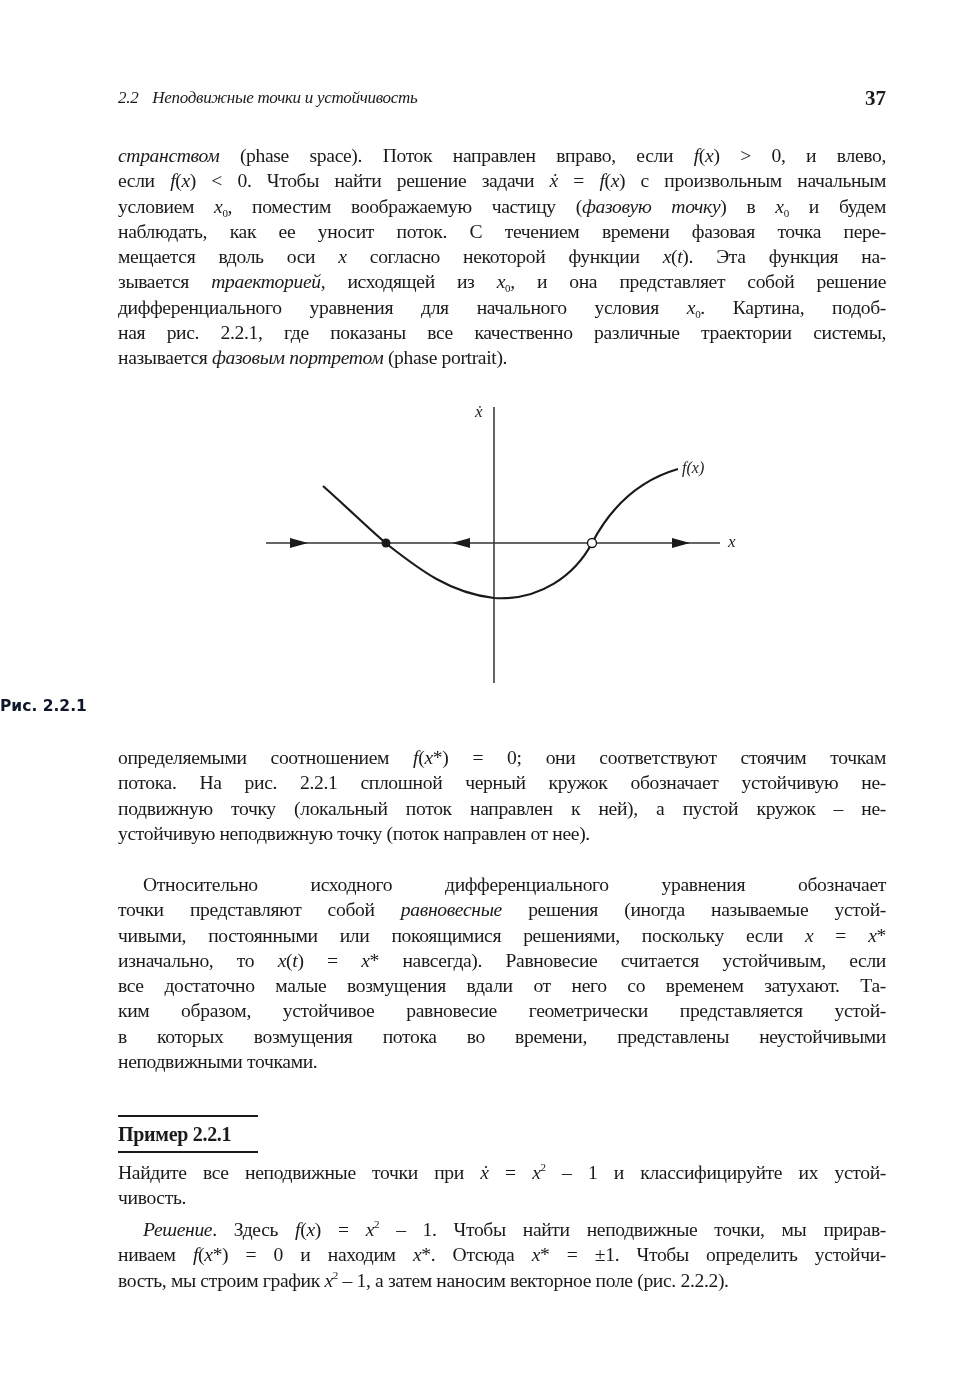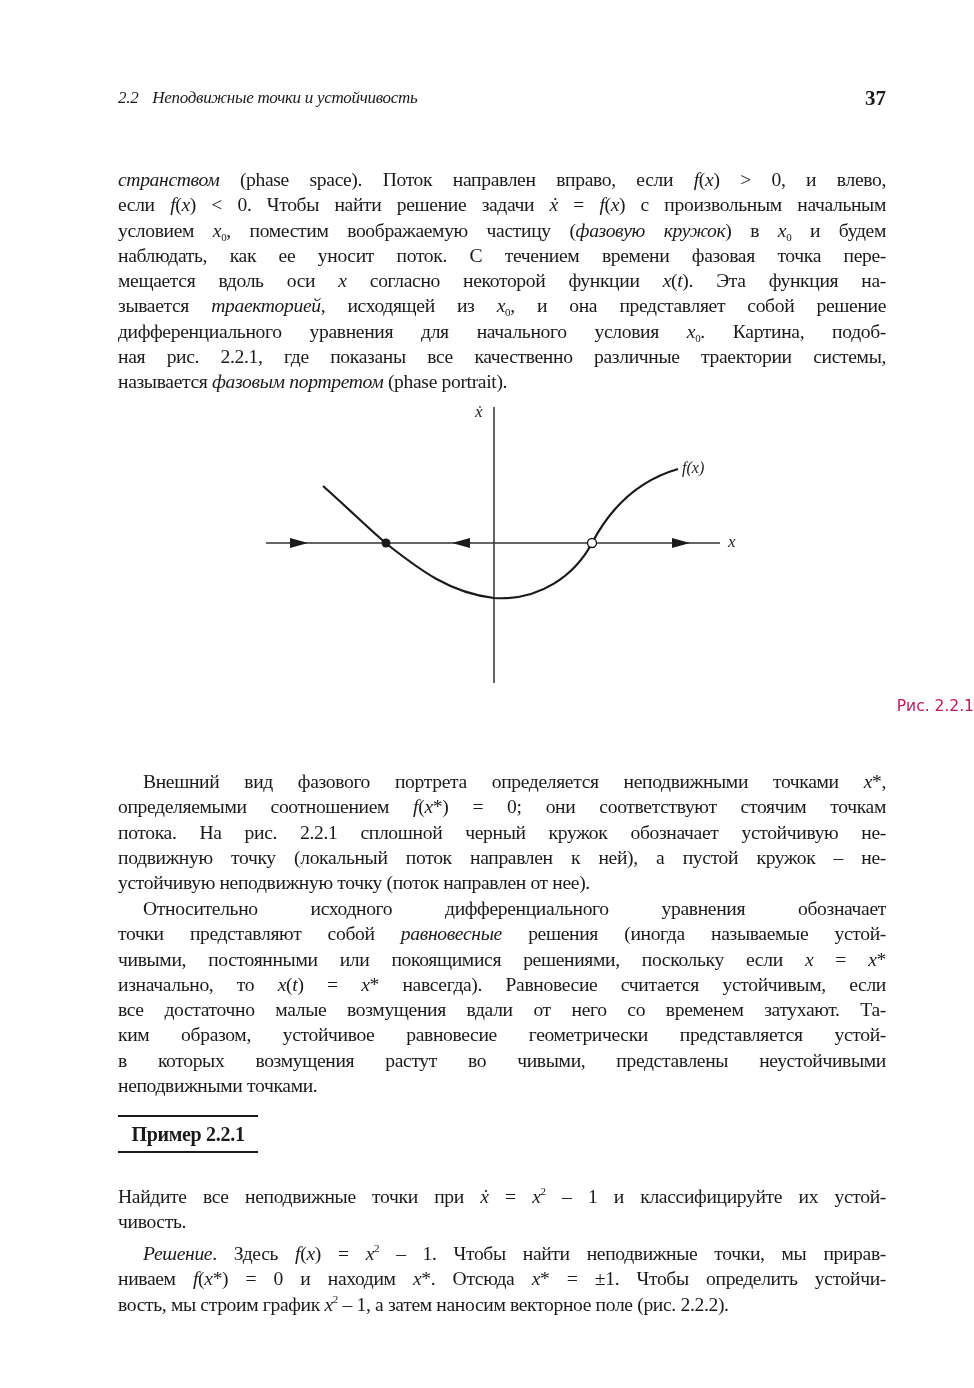--- a/index.html
+++ b/index.html
@@ -3,45 +3,45 @@
 <meta charset="utf-8">
 <style>
   html, body { margin: 0; padding: 0; background: #ffffff; }
   body { width: 974px; height: 1388px; position: relative; overflow: hidden;
          font-family: "Liberation Serif", "DejaVu Serif", serif; color: #1a1a1a; }
   .header { position: absolute; left: 118px; top: 86px; width: 768px; height: 28px; }
   .header .sec { position: absolute; left: 0; top: 2px; font-style: italic; font-size: 17px; letter-spacing: -0.3px; text-align: right; }
   .header .sec .num { margin-right: 14px; }
   .header .pg { position: absolute; right: 0; top: 0; font-size: 21px; font-weight: bold; text-align: center; }
   .text { position: absolute; left: 118px; width: 768px; font-size: 19.6px; line-height: 25.3px;
-          text-align: justify; letter-spacing: -0.35px; margin-top: 24px; }
+          text-align: justify; letter-spacing: -0.35px; }
   .text .line { display: block; text-align: justify; text-align-last: justify; height: 25.3px; white-space: nowrap; overflow: visible; }
   .text .line.last { text-align-last: left; }
   i, .it { font-style: italic; }
   sub { font-size: 11px; vertical-align: -4px; line-height: 0; }
   sup { font-size: 11px; vertical-align: 8px; line-height: 0; }
   .figure { position: absolute; left: 250px; top: 395px; width: 500px; height: 330px; }
-  .caption { position: absolute; left: 0; width: 974px; top: 697px; text-align: right;
-             font-family: "DejaVu Sans", "Liberation Sans", sans-serif; font-weight: normal; font-size: 15.5px; color: #be185d; }
-  .example-head { position: absolute; left: 118px; top: 1115px; width: 140px; text-align: center; }
+  .caption { position: absolute; left: 0; width: 974px; top: 697px; text-align: left;
+             font-family: "DejaVu Sans", "Liberation Sans", sans-serif; font-weight: bold; font-size: 15.5px; color: #0f172a; }
+  .example-head { position: absolute; left: 118px; top: 1115px; width: 140px; }
   .example-head .rule { height: 2px; background: #1a1a1a; }
   .example-head .title { font-weight: bold; font-size: 20px; line-height: 34px; height: 34px; letter-spacing: -0.3px; }
 </style>
 </head>
 <body>
 
 <div class="header">
   <span class="sec"><span class="num">2.2</span><span>Неподвижные точки и устойчивость</span></span>
   <span class="pg">37</span>
 </div>
 
 <div class="text" style="top:143px;">
     <span class="line"><i>странством</i> (phase space). Поток направлен вправо, если <i>f</i>(<i>x</i>) &gt; 0, и влево,</span>
     <span class="line">если <i>f</i>(<i>x</i>) &lt; 0. Чтобы найти решение задачи <i>ẋ</i> = <i>f</i>(<i>x</i>) с произвольным начальным</span>
-    <span class="line">условием <i>x</i><sub>0</sub>, поместим воображаемую частицу (<i>фазовую кружок</i>) в <i>x</i><sub>0</sub> и будем</span>
+    <span class="line">условием <i>x</i><sub>0</sub>, поместим воображаемую частицу (<i>фазовую точку</i>) в <i>x</i><sub>0</sub> и будем</span>
     <span class="line">наблюдать, как ее уносит поток. С течением времени фазовая точка пере-</span>
     <span class="line">мещается вдоль оси <i>x</i> согласно некоторой функции <i>x</i>(<i>t</i>). Эта функция на-</span>
     <span class="line">зывается <i>траекторией</i>, исходящей из <i>x</i><sub>0</sub>, и она представляет собой решение</span>
     <span class="line">дифференциального уравнения для начального условия <i>x</i><sub>0</sub>. Картина, подоб-</span>
     <span class="line">ная рис. 2.2.1, где показаны все качественно различные траектории системы,</span>
     <span class="line last">называется <i>фазовым портретом</i> (phase portrait).</span>
   </div>
 
 <svg class="figure" viewBox="0 0 500 330" width="500" height="330">
 
@@ -59,35 +59,34 @@
   <circle cx="342" cy="148" r="4.5" fill="#ffffff" stroke="#1a1a1a" stroke-width="1.4"></circle>
 
   <text x="225" y="22" font-family="Liberation Serif, serif" font-style="italic" font-size="17" fill="#222">ẋ</text>
   <text x="478" y="152" font-family="Liberation Serif, serif" font-style="italic" font-size="17" fill="#222">x</text>
   <text x="432" y="78" font-family="Liberation Serif, serif" font-style="italic" font-size="16" fill="#222">f(x)</text>
 </svg>
 
 <div class="caption">Рис. 2.2.1</div>
 
 <div class="text" style="top:745px;">
-    <span class="line" style="padding-left: 25px;">Внешний вид фазового портрета определяется неподвижными точками <i>x</i>*,</span>
     <span class="line">определяемыми соотношением <i>f</i>(<i>x</i>*) = 0; они соответствуют стоячим точкам</span>
     <span class="line">потока. На рис. 2.2.1 сплошной черный кружок обозначает устойчивую не-</span>
     <span class="line">подвижную точку (локальный поток направлен к ней), а пустой кружок – не-</span>
     <span class="line last">устойчивую неподвижную точку (поток направлен от нее).</span>
   </div>
 
 <div class="text" style="top:872px;">
     <span class="line" style="padding-left: 25px;">Относительно исходного дифференциального уравнения обозначает</span>
     <span class="line">точки представляют собой <i>равновесные</i> решения (иногда называемые устой-</span>
     <span class="line">чивыми, постоянными или покоящимися решениями, поскольку если <i>x</i> = <i>x</i>*</span>
     <span class="line">изначально, то <i>x</i>(<i>t</i>) = <i>x</i>* навсегда). Равновесие считается устойчивым, если</span>
     <span class="line">все достаточно малые возмущения вдали от него со временем затухают. Та-</span>
     <span class="line">ким образом, устойчивое равновесие геометрически представляется устой-</span>
-    <span class="line">в которых возмущения растут во чивыми, представлены неустойчивыми</span>
+    <span class="line">в которых возмущения потока во времени, представлены неустойчивыми</span>
     <span class="line last">неподвижными точками.</span>
   </div>
 
 <div class="example-head">
   <div class="rule"></div>
   <div class="title">Пример 2.2.1</div>
   <div class="rule"></div>
 </div>
 
 <div class="text" style="top:1160px;">

